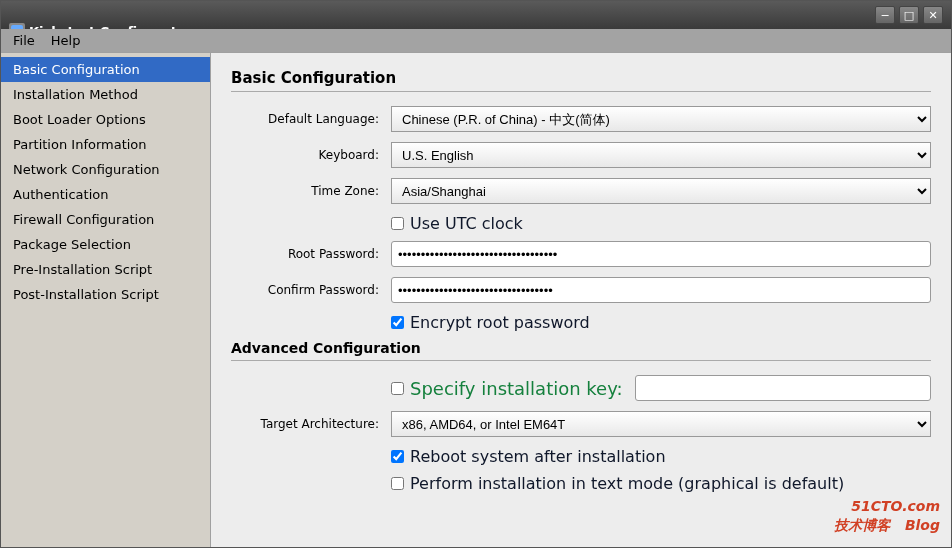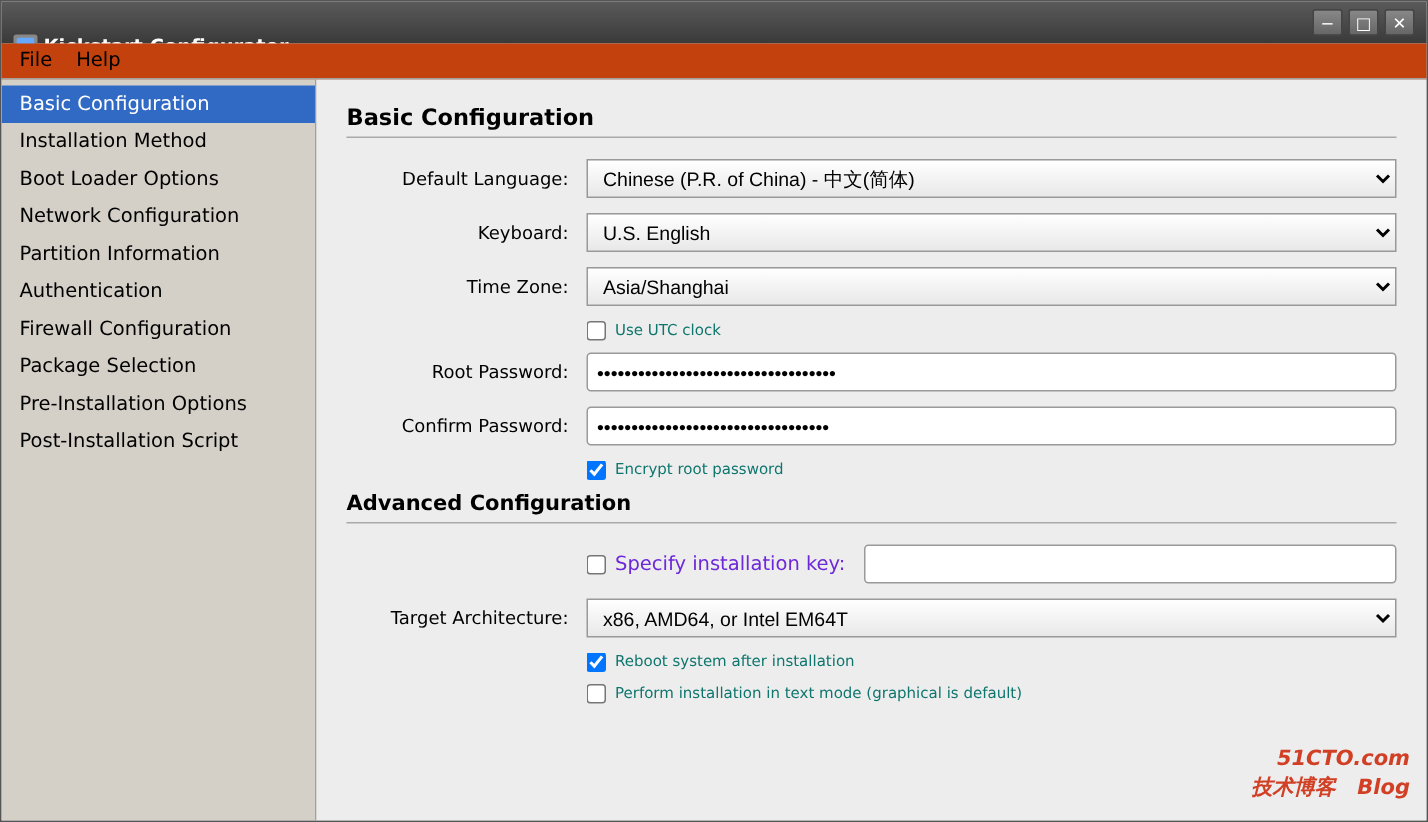--- a/index.html
+++ b/index.html
@@ -59,21 +59,21 @@
       border: 1px solid #444;
       border-radius: 2px;
       color: #fff;
       font-size: 11px;
       display: flex;
       align-items: center;
       justify-content: center;
       cursor: pointer;
     }
     .menubar {
-      background: #c2410c;
+      background: #a3a3a3;
       height: 24px;
       display: flex;
       align-items: center;
       padding: 0 4px;
       border-bottom: 1px solid #a0a0a0;
       flex-shrink: 0;
     }
     .menu-item {
       padding: 2px 8px;
       cursor: pointer;
@@ -167,41 +167,41 @@
     .checkbox-row {
       display: flex;
       align-items: center;
       margin-bottom: 8px;
       padding-left: 160px;
     }
     .checkbox-row input[type="checkbox"] {
       margin-right: 6px;
     }
     .checkbox-row label {
-      font-size: 10px;
-      color: #0f766e;
+      font-size: 16px;
+      color: #0f172a;
     }
     .advanced-section {
     }
     .advanced-section .section-title {
       font-size: 14px;
       font-weight: bold;
     }
     .specify-row {
       display: flex;
       align-items: center;
       margin-bottom: 10px;
     }
     .specify-row input[type="checkbox"] {
       margin-right: 6px;
       margin-left: 160px;
     }
     .specify-row label {
-      font-size: 13px;
-      color: #6d28d9;
+      font-size: 18px;
+      color: #15803d;
       margin-right: 8px;
     }
     .specify-row input.text-input {
       flex: 1;
       max-width: 400px;
     }
     .watermark {
       position: fixed;
       bottom: 12px;
       right: 12px;
@@ -240,26 +240,26 @@
     <div class="menu-item">File</div>
     <div class="menu-item">Help</div>
   </div>
 
   <div class="content">
 
     <div class="sidebar">
       <div class="sidebar-item active">Basic Configuration</div>
       <div class="sidebar-item">Installation Method</div>
       <div class="sidebar-item">Boot Loader Options</div>
+      <div class="sidebar-item">Partition Information</div>
       <div class="sidebar-item">Network Configuration</div>
-      <div class="sidebar-item">Partition Information</div>
       <div class="sidebar-item">Authentication</div>
       <div class="sidebar-item">Firewall Configuration</div>
       <div class="sidebar-item">Package Selection</div>
-      <div class="sidebar-item">Pre-Installation Options</div>
+      <div class="sidebar-item">Pre-Installation Script</div>
       <div class="sidebar-item">Post-Installation Script</div>
     </div>
 
     <div class="main-area">
       <div class="section-title">Basic Configuration</div>
 
       <div class="form-row">
         <div class="form-label">Default Language:</div>
         <div class="form-control">
           <select class="styled"><option value="Chinese (P.R. of China) - 中文(简体)">Chinese (P.R. of China) - 中文(简体)</option><option value="English (USA)">English (USA)</option><option value="German">German</option><option value="French">French</option><option value="Japanese">Japanese</option></select>

